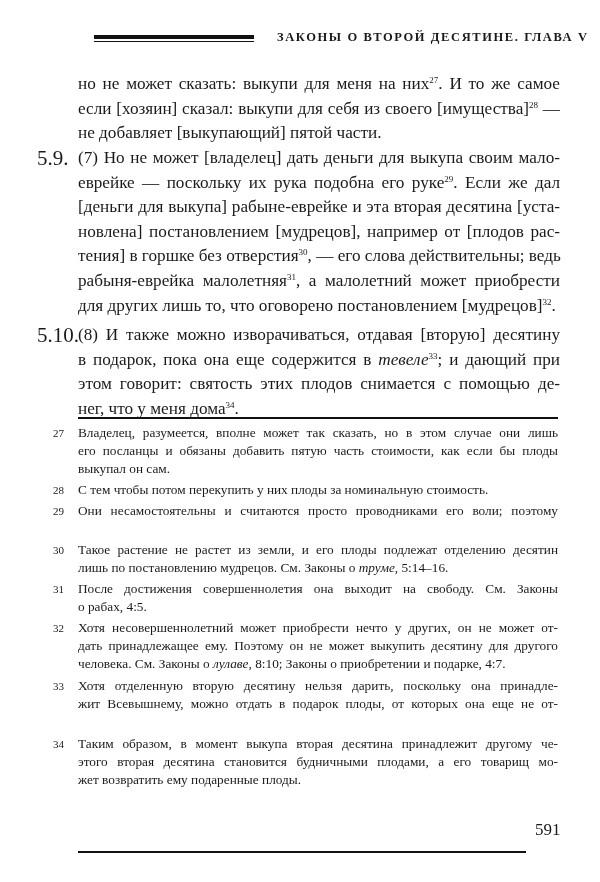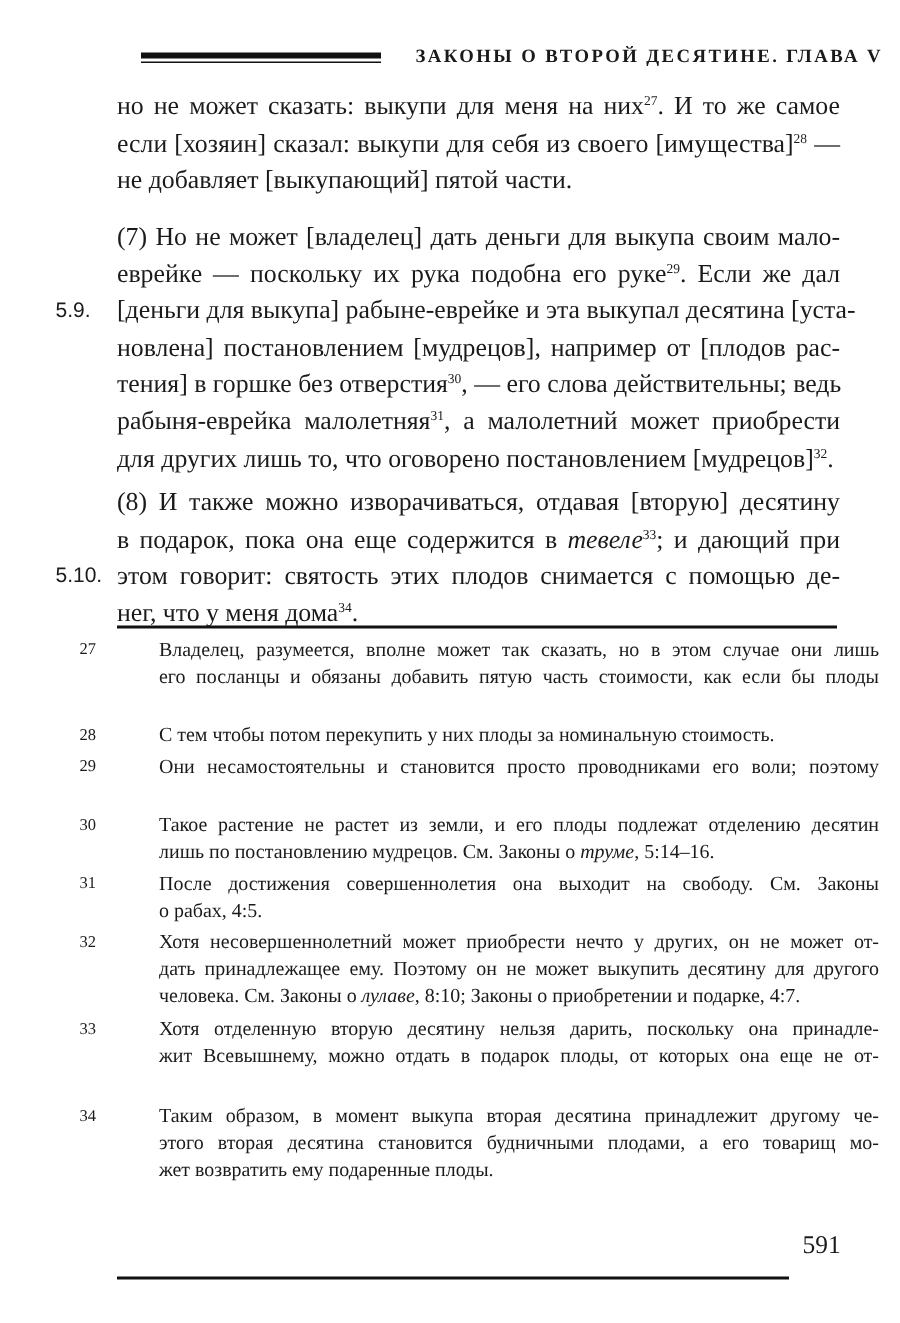--- a/index.html
+++ b/index.html
@@ -14,43 +14,41 @@
   .header { position: absolute; top: 30px; left: 94px; width: 480px; height: 20px; }
   .header-rule { position: absolute; left: 0; top: 5px; width: 160px; }
   .header-rule .thick { height: 4px; background: #111; }
   .header-rule .thin { height: 1.5px; background: #111; margin-top: 1.5px; }
   .header-title {
     position: absolute; left: 183px; top: 0; white-space: nowrap;
     font-family: "Liberation Serif", serif; font-weight: bold;
     font-size: 12.5px; letter-spacing: 1.6px;
   }
   .para-num {
-    position: absolute; left: 37px; font-size: 14px; line-height: 24.6px;
-    font-family: Liberation Sans, sans-serif;
-    margin-top: 48px;
+    position: absolute; left: 37px; font-size: 21px; line-height: 24.6px;
+    font-family: Liberation Serif, serif;
   }
   .para-text {
     position: absolute; left: 78px; width: 482px; font-size: 17.2px; line-height: 24.6px;
     text-align: justify;
     font-family: "Liberation Serif", serif;
   }
   .para-text span.line { display: block; text-align: justify; text-align-last: justify; white-space: nowrap; }
   .para-text span.line.last { text-align-last: left; }
   sup { font-size: 9px; line-height: 0; vertical-align: 6px; }
   em { font-style: italic; }
 
   .divider { position: absolute; left: 78px; width: 480px; height: 1.6px; background: #111; }
 
   
   .fn { position: absolute; left: 0; width: 600px; }
   .fn-num { position: absolute; left: 53px; font-size: 11px; line-height: 18.2px; font-family: "Liberation Serif", serif; }
   .fn-text {
     position: absolute; left: 78px; width: 480px; font-size: 13.3px; line-height: 18.2px;
     font-family: "Liberation Serif", serif;
-    margin-left: 28px;
   }
   .fn-text span.line { display: block; white-space: nowrap; text-align: justify; text-align-last: justify; }
   .fn-text span.line.last { text-align-last: left; }
 
   
   .footer-rule { position: absolute; left: 78px; top: 851px; width: 448px; height: 1.5px; background: #111; }
   .page-number { position: absolute; left: 535px; top: 820px; font-size: 17px; font-family: "Liberation Serif", serif; }
 </style>
 </head>
 <body>
@@ -58,31 +56,31 @@
 <div class="page">
 
   <div class="header">
     <div class="header-rule">
       <div class="thick"></div>
       <div class="thin"></div>
     </div>
     <div class="header-title">ЗАКОНЫ О ВТОРОЙ ДЕСЯТИНЕ. ГЛАВА V</div>
   </div>
 
-  <div class="para-text" style="top:59px;">
+  <div class="para-text" style="top:72px;">
     <span class="line"><span>но не может сказать: выкупи для меня на них</span><sup>27</sup><span>. И то же самое</span></span>
     <span class="line"><span>если [хозяин] сказал: выкупи для себя из своего [имущества]</span><sup>28</sup><span> —</span></span>
     <span class="line last"><span>не добавляет [выкупающий] пятой части.</span></span>
   </div>
 
   <div class="para-num" style="top:146px;">5.9.</div>
   <div class="para-text" style="top:146px;">
     <span class="line"><span>(7) Но не может [владелец] дать деньги для выкупа своим мало-</span></span>
     <span class="line"><span>еврейке — поскольку их рука подобна его руке</span><sup>29</sup><span>. Если же дал</span></span>
-    <span class="line"><span>[деньги для выкупа] рабыне-еврейке и эта выкупал десятина [уста-</span></span>
+    <span class="line"><span>[деньги для выкупа] рабыне-еврейке и эта вторая десятина [уста-</span></span>
     <span class="line"><span>новлена] постановлением [мудрецов], например от [плодов рас-</span></span>
     <span class="line"><span>тения] в горшке без отверстия</span><sup>30</sup><span>, — его слова действительны; ведь</span></span>
     <span class="line"><span>рабыня-еврейка малолетняя</span><sup>31</sup><span>, а малолетний может приобрести</span></span>
     <span class="line last"><span>для других лишь то, что оговорено постановлением [мудрецов]</span><sup>32</sup><span>.</span></span>
   </div>
 
   <div class="para-num" style="top:323px;">5.10.</div>
   <div class="para-text" style="top:323px;">
     <span class="line"><span>(8) И также можно изворачиваться, отдавая [вторую] десятину</span></span>
     <span class="line"><span>в подарок, пока она еще содержится в </span><em>тевеле</em><sup>33</sup><span>; и дающий при</span></span>
@@ -90,34 +88,35 @@
     <span class="line last"><span>нег, что у меня дома</span><sup>34</sup><span>.</span></span>
   </div>
 
   <div class="divider" style="top:417px;"></div>
 
   <div class="fn" style="top:424px;">
     <div class="fn-num">27</div>
     <div class="fn-text">
       <span class="line">Владелец, разумеется, вполне может так сказать, но в этом случае они лишь</span>
       <span class="line">его посланцы и обязаны добавить пятую часть стоимости, как если бы плоды</span>
+      <span class="line last">выкупал он сам.</span>
     </div>
   </div>
 
   <div class="fn" style="top:481px;">
     <div class="fn-num">28</div>
     <div class="fn-text">
       <span class="line last">С тем чтобы потом перекупить у них плоды за номинальную стоимость.</span>
     </div>
   </div>
 
   <div class="fn" style="top:502px;">
     <div class="fn-num">29</div>
     <div class="fn-text">
-      <span class="line">Они несамостоятельны и становится просто проводниками его воли; поэтому</span>
+      <span class="line">Они несамостоятельны и считаются просто проводниками его воли; поэтому</span>
     </div>
   </div>
 
   <div class="fn" style="top:541px;">
     <div class="fn-num">30</div>
     <div class="fn-text">
       <span class="line">Такое растение не растет из земли, и его плоды подлежат отделению десятин</span>
       <span class="line last"><span>лишь по постановлению мудрецов. См. Законы о </span><em>труме</em><span>, 5:14–16.</span></span>
     </div>
   </div>

